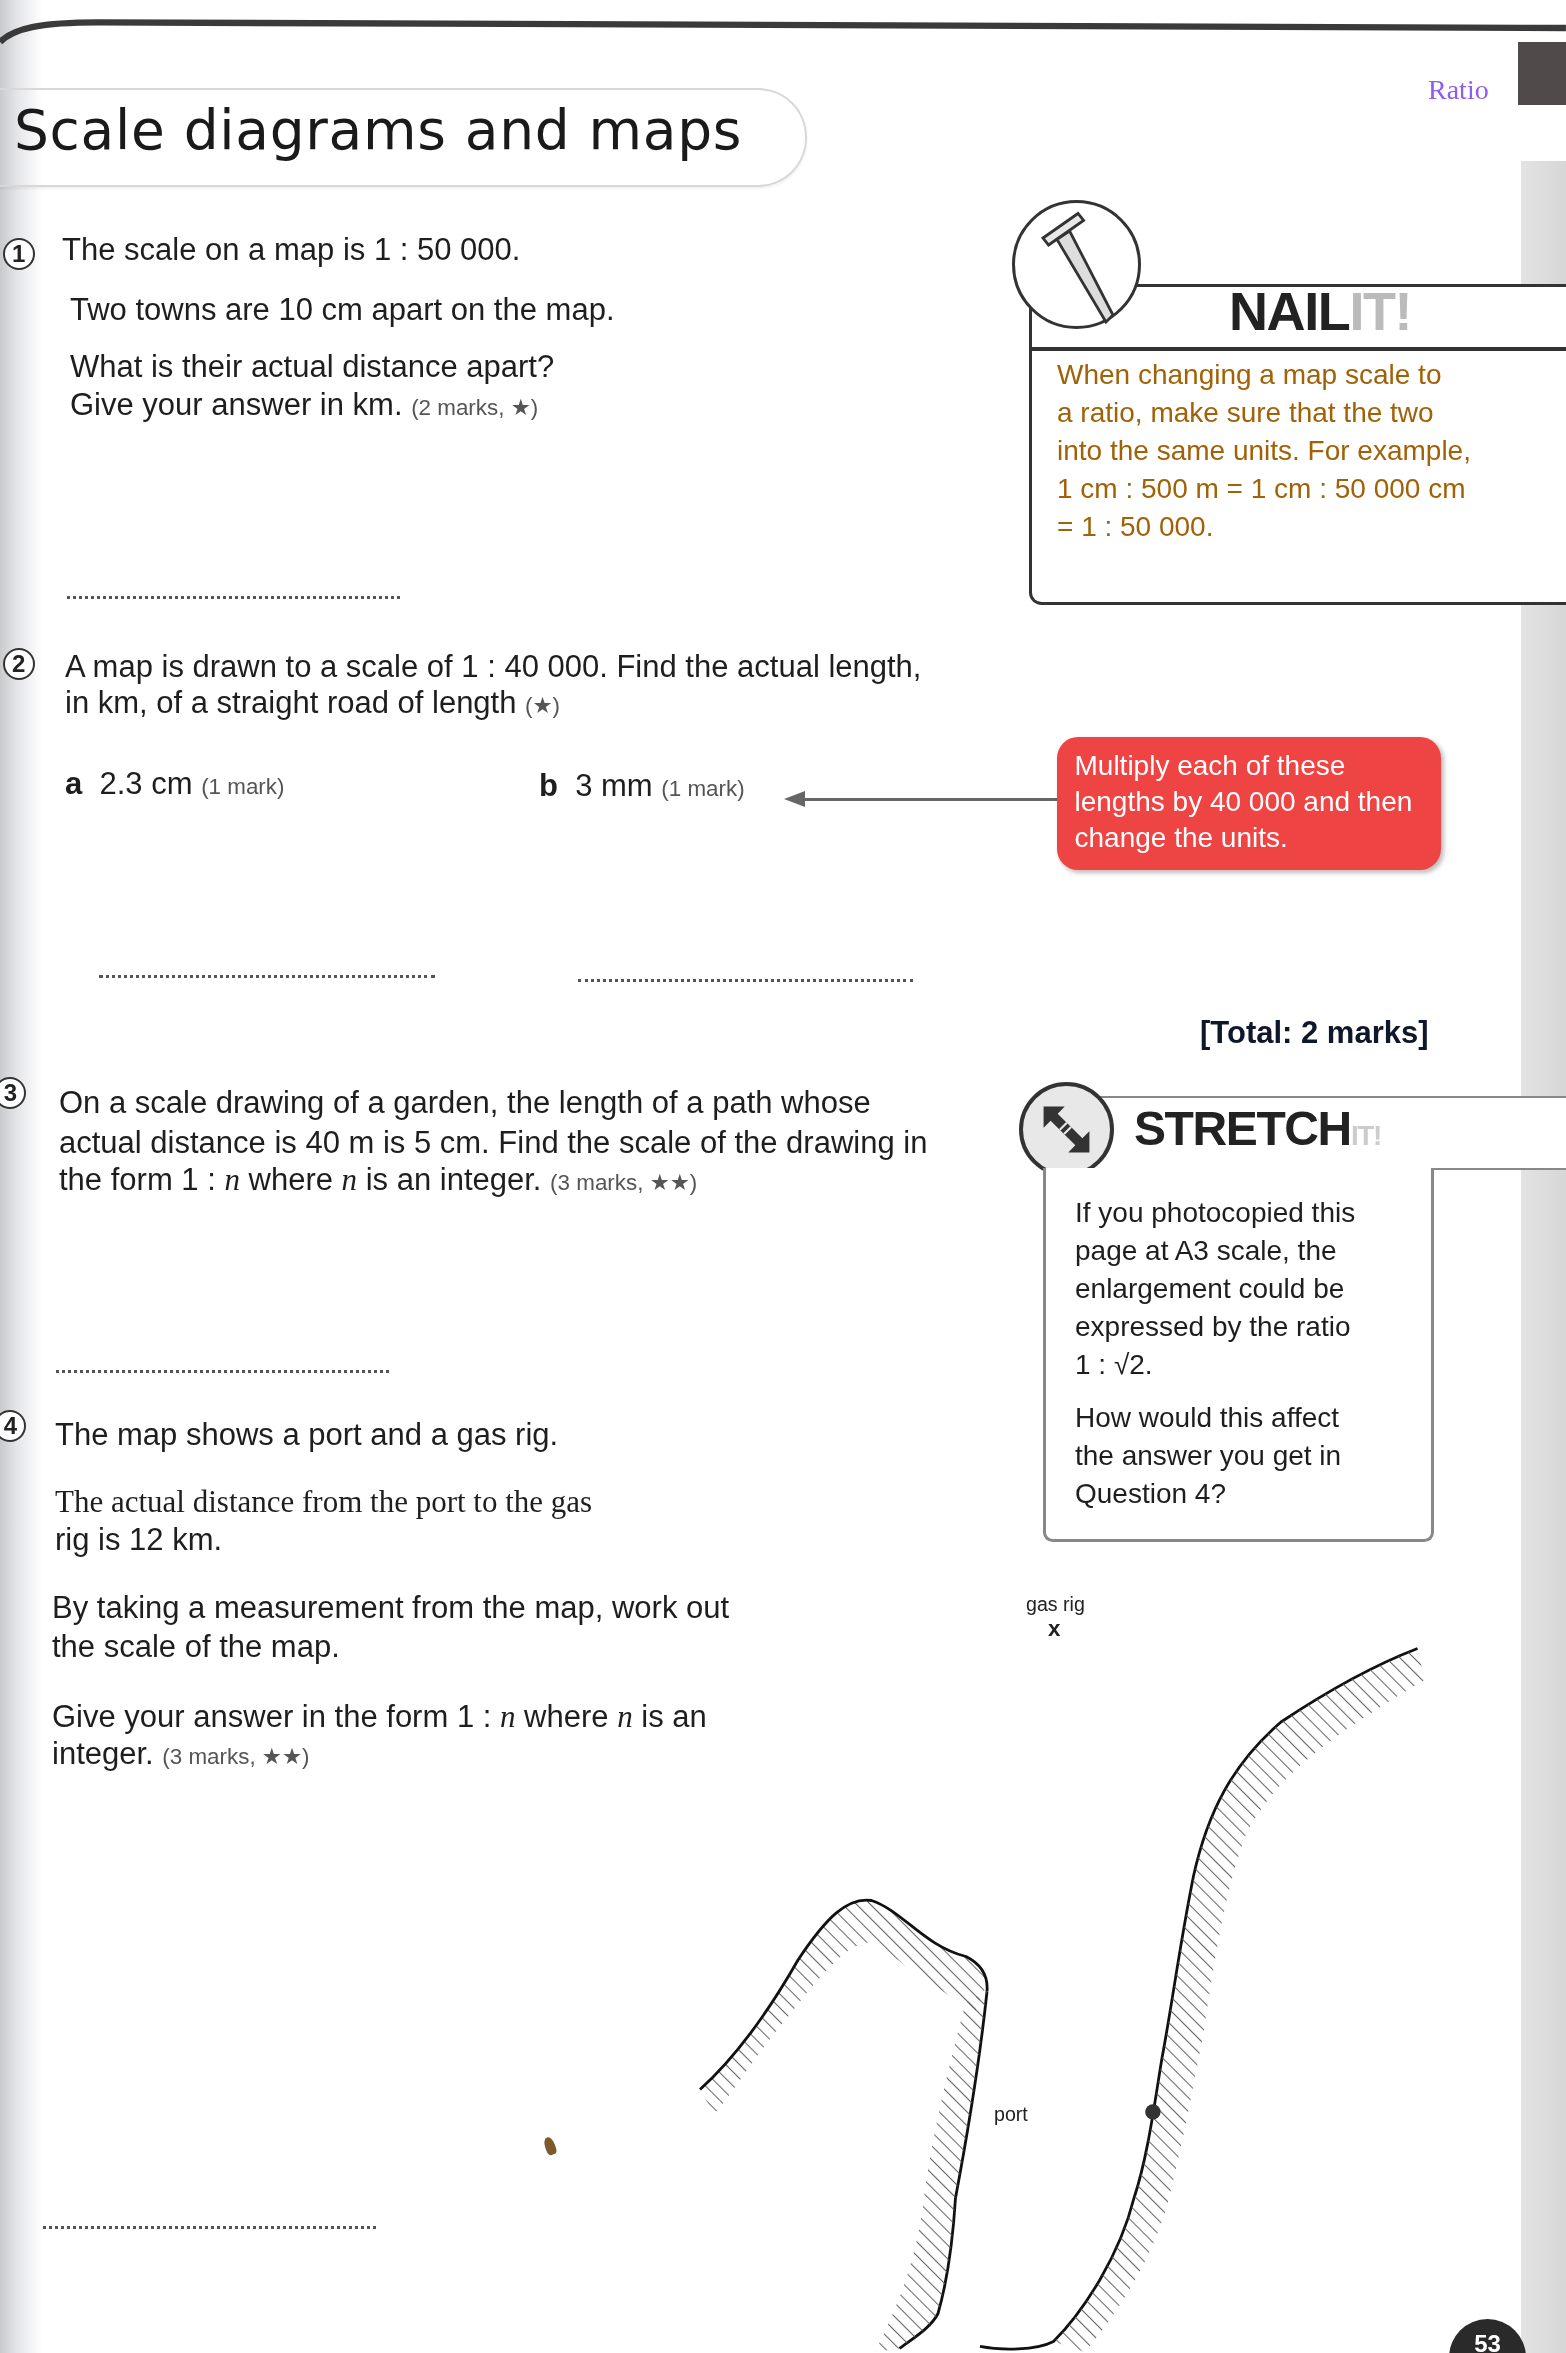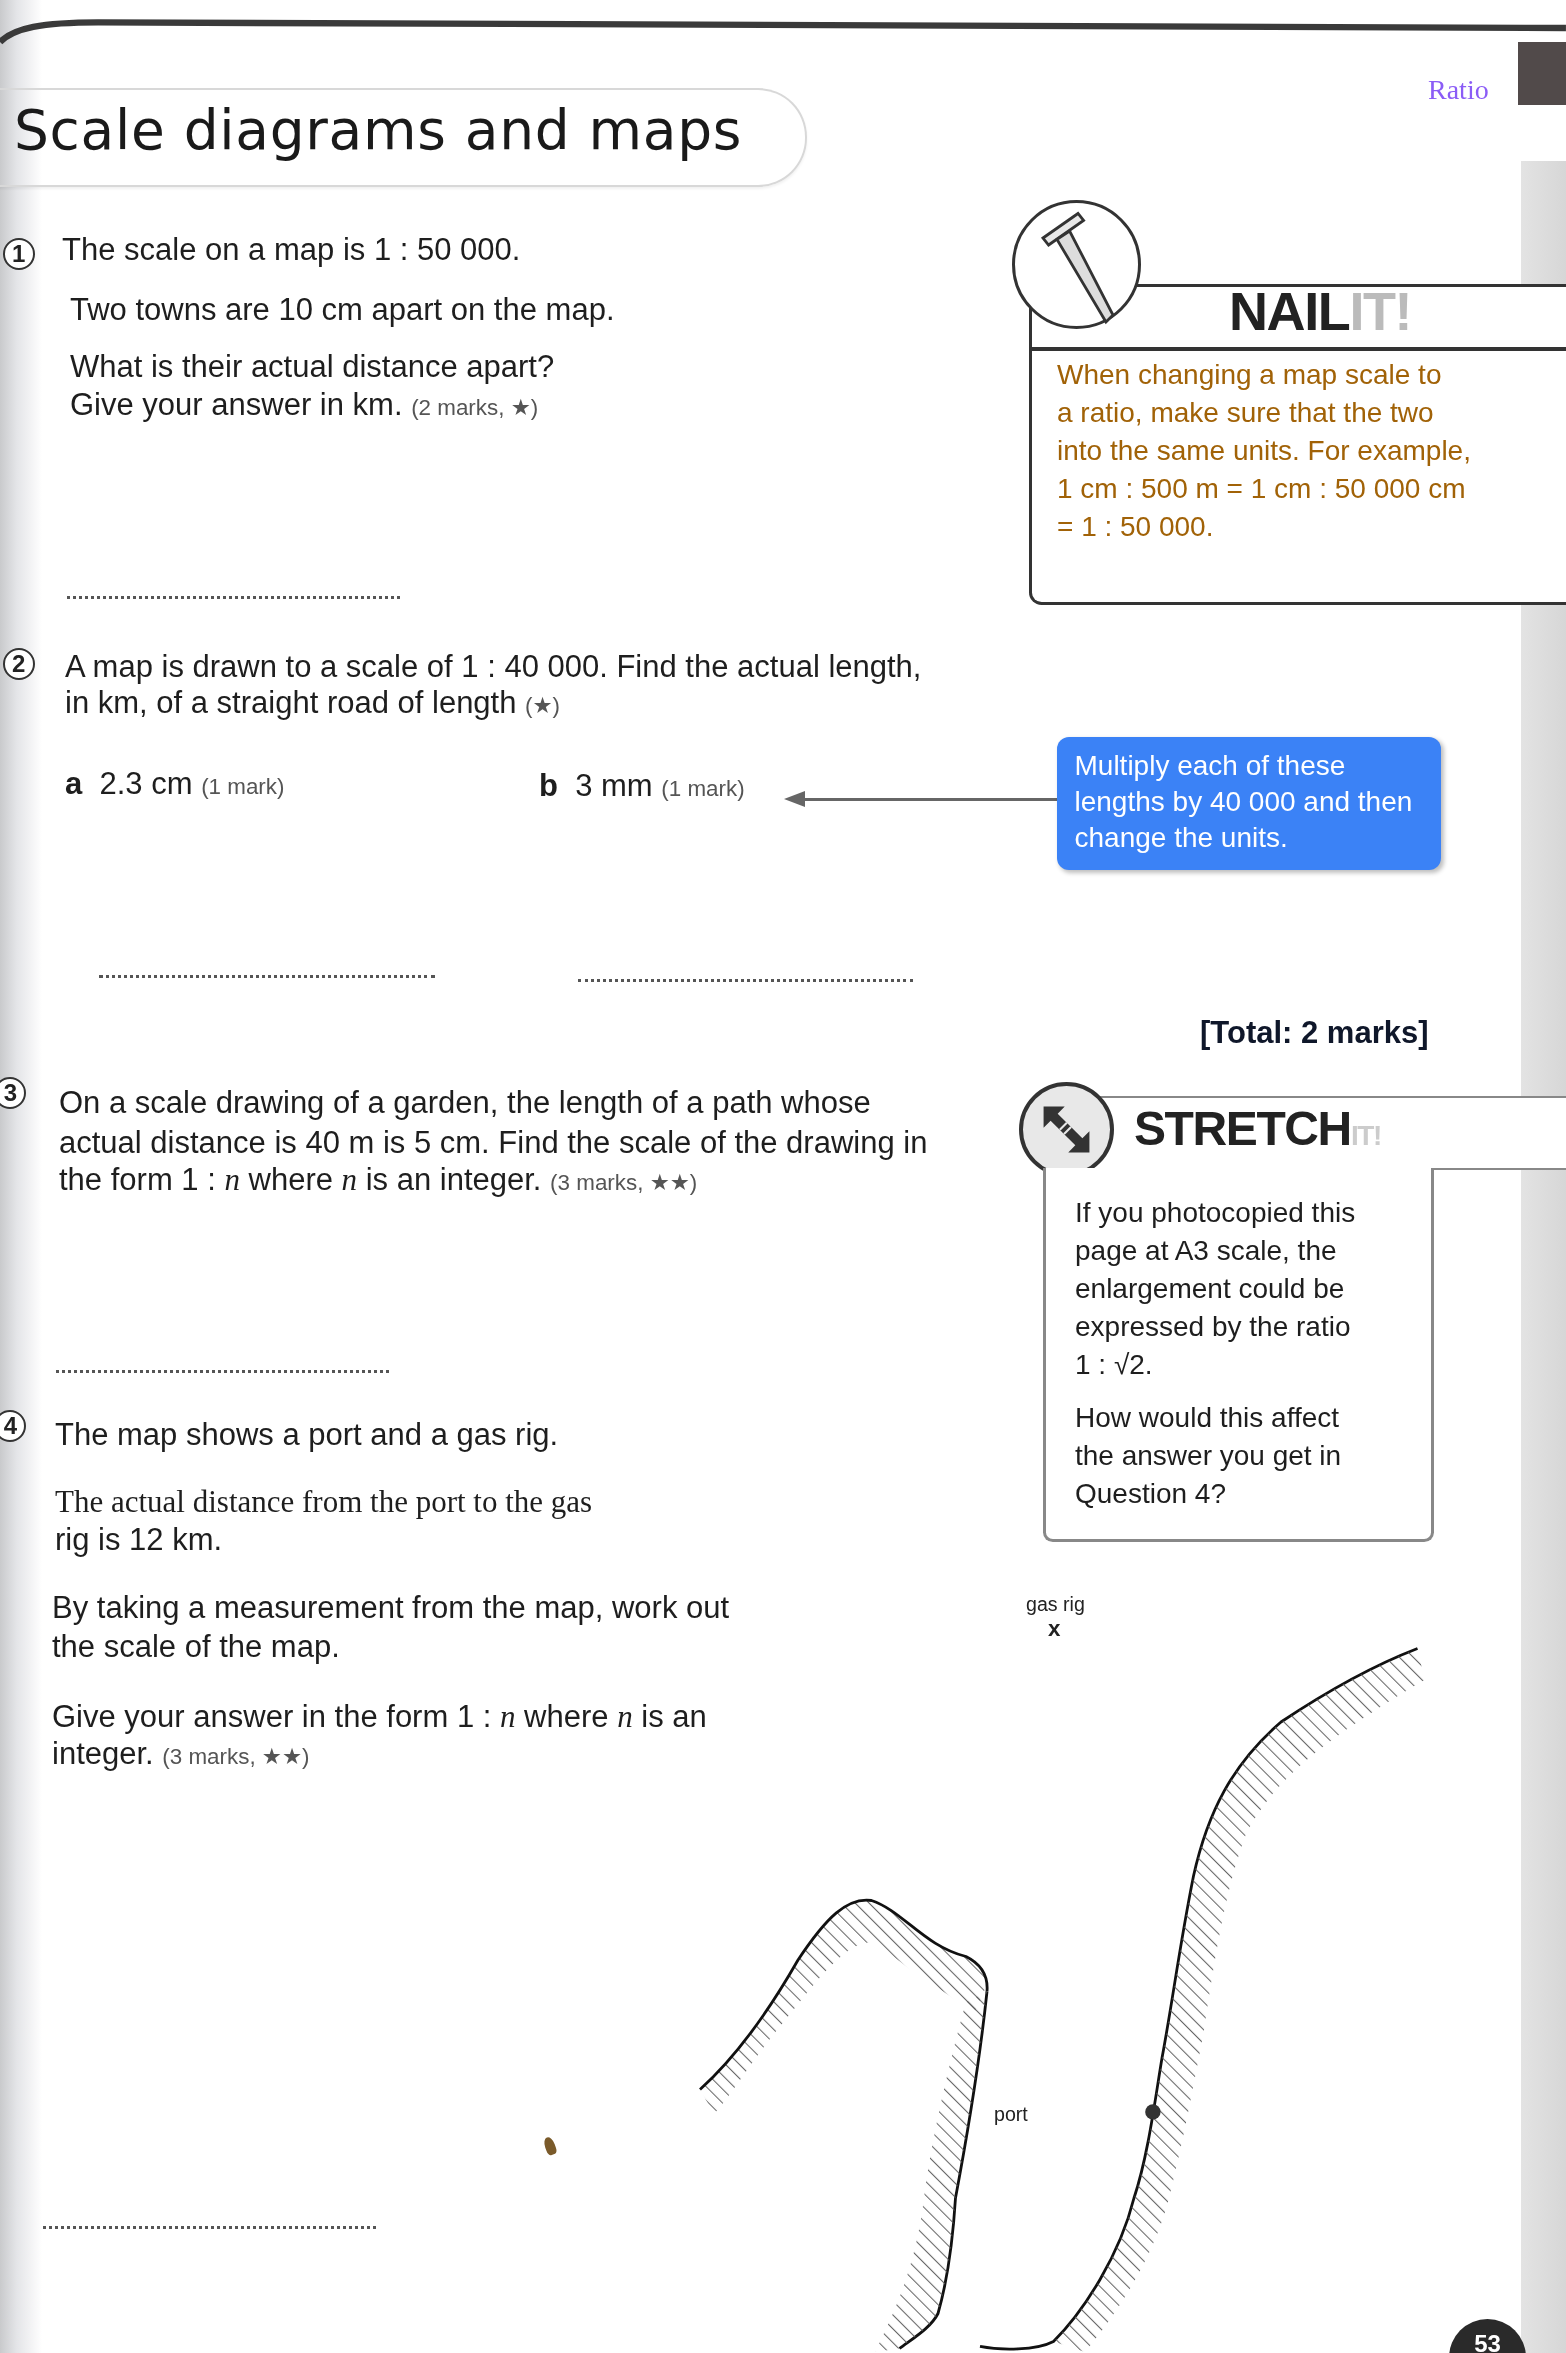--- a/index.html
+++ b/index.html
@@ -31,21 +31,21 @@
   
   .nail-box { left: 1029px; top: 284px; width: 560px; height: 315px; border: 3.5px solid #333; border-radius: 12.6px;
     background: #fff; border-right: none; }
   .nail-divider { left: 1031px; top: 347px; width: 536px; height: 3.5px; background: #333; }
   .nail-circle { left: 1012px; top: 200px; width: 123px; height: 123px; border: 3.5px solid #333; border-radius: 50%; background: #fff; }
   .nail-heading { left: 1188px; top: 280px; font-size: 54px; font-weight: bold; letter-spacing: -1.4px; color: #222; margin-left: 41px; }
   .nail-heading .it { color: #bbb; }
   .nail-body { left: 1057px; top: 356px; width: 476px; font-size: 28px; line-height: 38px; color: #a16207; }
 
   
-  .hint-bubble { left: 1057px; top: 737px; width: 384px; height: 133px; background: #3b82f6; border-radius: 12px;
+  .hint-bubble { left: 1057px; top: 737px; width: 384px; height: 133px; background: #ef4444; border-radius: 21px;
     color: #fff; box-shadow: 2.1px 2.8px 4.2px rgba(0,0,0,0.25); }
   .hint-text { position: absolute; left: 17.5px; top: 11.2px; width: 357px; font-size: 28px; line-height: 36px; color: #fff; }
   .hint-arrow-line { left: 791px; top: 798px; width: 267px; height: 2.8px; background: #666; }
   .hint-arrow-head { left: 784px; top: 791px; width: 0; height: 0; border-top: 8.4px solid transparent;
     border-bottom: 8.4px solid transparent; border-right: 21px solid #666; }
 
   .total-marks { left: 1200px; top: 1015px; font-size: 31px; font-weight: bold; color: #0f172a; }
 
   
   .stretch-bar { left: 1092px; top: 1096px; width: 474px; height: 70px; border-top: 2.8px solid #888; border-bottom: 2.8px solid #888; background: #fff; }

